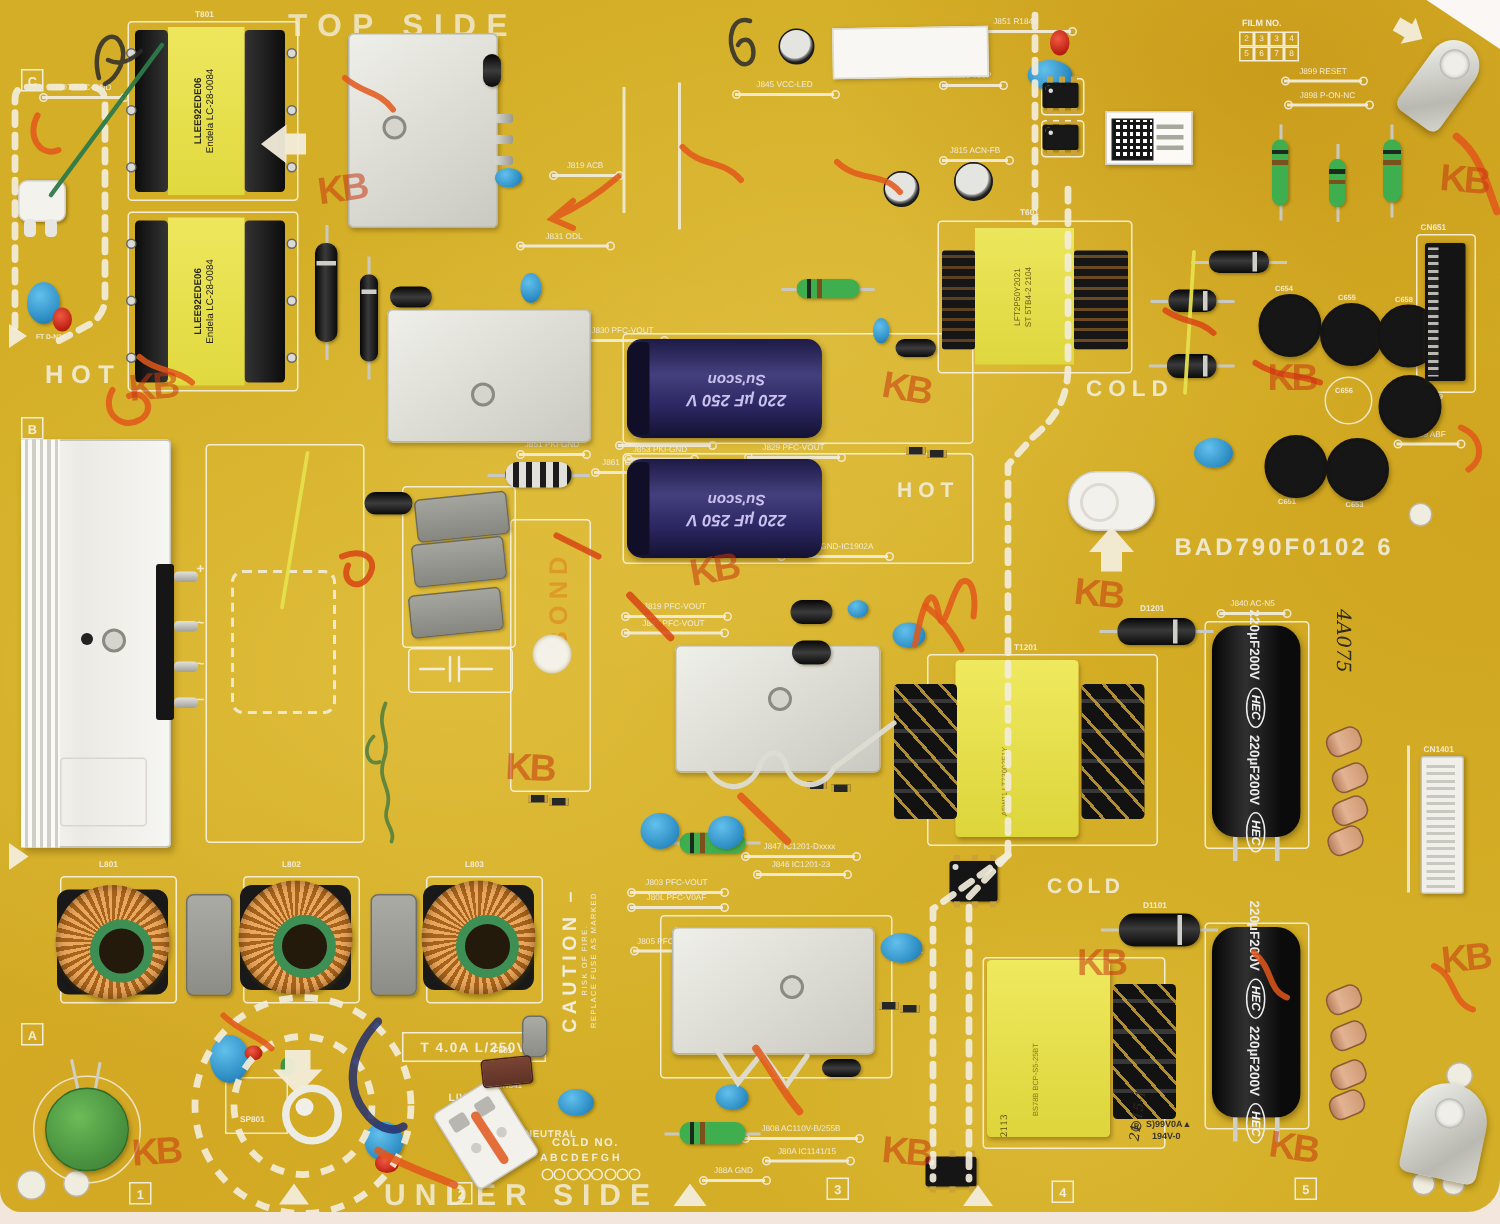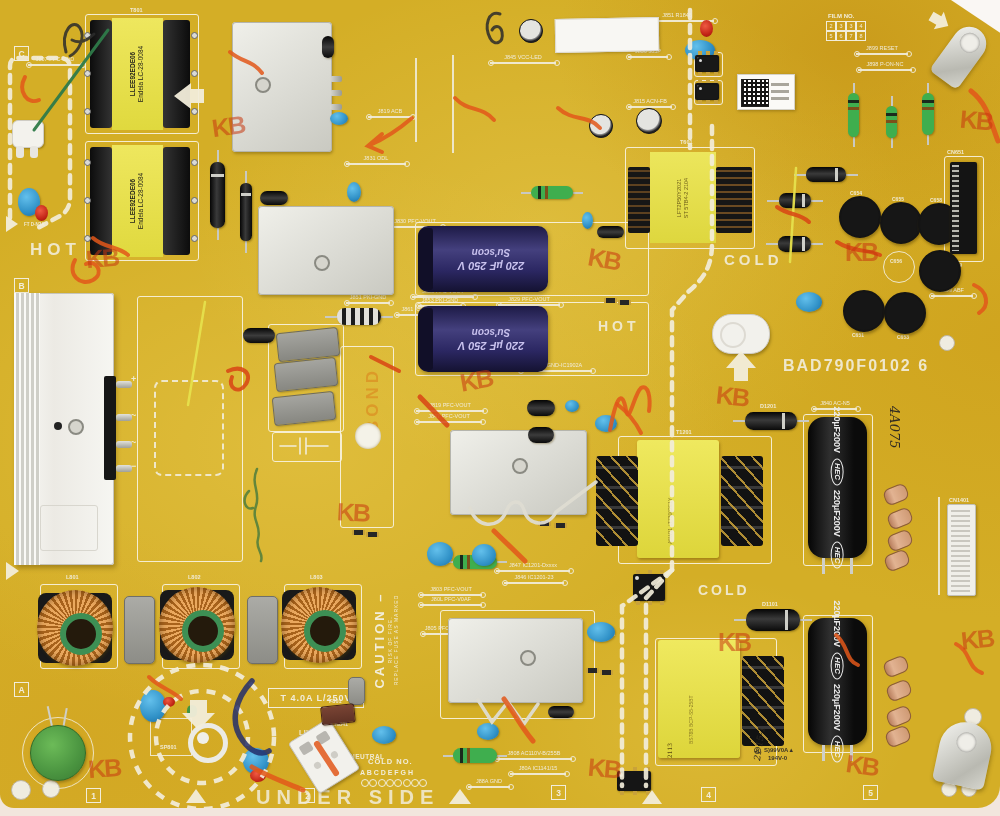--- a/index.html
+++ b/index.html
@@ -64,20 +64,21 @@
         <div class="outline" style="position: absolute; left: 268px; top: 324px; width: 74px; height: 106px;"></div>
         <div class="outline" style="position: absolute; left: 272px; top: 432px; width: 68px; height: 28px;"></div>
         <div class="outline" style="position: absolute; left: 618px; top: 436px; width: 152px; height: 126px;"></div>
         <div class="outline" style="position: absolute; left: 655px; top: 638px; width: 120px; height: 126px;"></div>
         <div class="outline" style="position: absolute; left: 803px; top: 414px; width: 68px; height: 150px;"></div>
         <div class="outline" style="position: absolute; left: 803px; top: 615px; width: 68px; height: 136px;"></div>
         <div class="outline" style="position: absolute; left: 944px; top: 156px; width: 38px; height: 104px;"></div>
         <div class="outline" style="position: absolute; left: 340px; top: 346px; width: 52px; height: 180px;"></div>
         <div class="outline" style="position: absolute; left: 440px; top: 610px; width: 153px; height: 107px;"></div>
         <div style="position: absolute; left: 154px; top: 380px; width: 66px; height: 92px; border: 2px dashed rgb(242, 237, 218); border-radius: 8px; opacity: 0.9;"></div>
+        <div style="position: absolute; left: 192px; top: 6px; font-size: 21px; letter-spacing: 7px; opacity: 0.8; color: rgb(242, 237, 218); font-weight: 700; white-space: nowrap;">TOP SIDE</div>
         <div style="position: absolute; left: 30px; top: 240px; font-size: 17px; letter-spacing: 5px; opacity: 0.9; color: rgb(242, 237, 218); font-weight: 700; white-space: nowrap;">HOT</div>
         <div style="position: absolute; left: 598px; top: 318px; font-size: 14px; letter-spacing: 4px; opacity: 0.9; color: rgb(242, 237, 218); font-weight: 700; white-space: nowrap;">HOT</div>
         <div style="position: absolute; left: 724px; top: 251px; font-size: 15px; letter-spacing: 4px; opacity: 0.9; color: rgb(242, 237, 218); font-weight: 700; white-space: nowrap;">COLD</div>
         <div style="position: absolute; left: 698px; top: 582px; font-size: 14px; letter-spacing: 3px; opacity: 0.9; color: rgb(242, 237, 218); font-weight: 700; white-space: nowrap;">COLD</div>
         <div style="position: absolute; left: 783px; top: 357px; font-size: 16px; letter-spacing: 2px; opacity: 0.92; color: rgb(242, 237, 218); font-weight: 700; white-space: nowrap;">BAD790F0102  6</div>
         <div style="position: absolute; left: 256px; top: 786px; font-size: 20px; letter-spacing: 6px; opacity: 0.85; color: rgb(242, 237, 218); font-weight: 700; white-space: nowrap;">UNDER SIDE</div>
         <div style="position: absolute; left: 299px; top: 729px; font-size: 7px; letter-spacing: 0.5px; opacity: 0.95; color: rgb(242, 237, 218); font-weight: 700; white-space: nowrap;">LIVE</div>
         <div style="position: absolute; left: 350px; top: 753px; font-size: 6.5px; letter-spacing: 0.5px; opacity: 0.95; color: rgb(242, 237, 218); font-weight: 700; white-space: nowrap;">NEUTRAL</div>
         <div style="position: absolute; left: 331px; top: 721px; font-size: 5.5px; letter-spacing: 0px; opacity: 0.95; color: rgb(242, 237, 218); font-weight: 700; white-space: nowrap;">CN841</div>
         <div style="position: absolute; left: 329px; top: 698px; font-size: 5.5px; letter-spacing: 0px; opacity: 0.95; color: rgb(242, 237, 218); font-weight: 700; white-space: nowrap;">F801</div>

